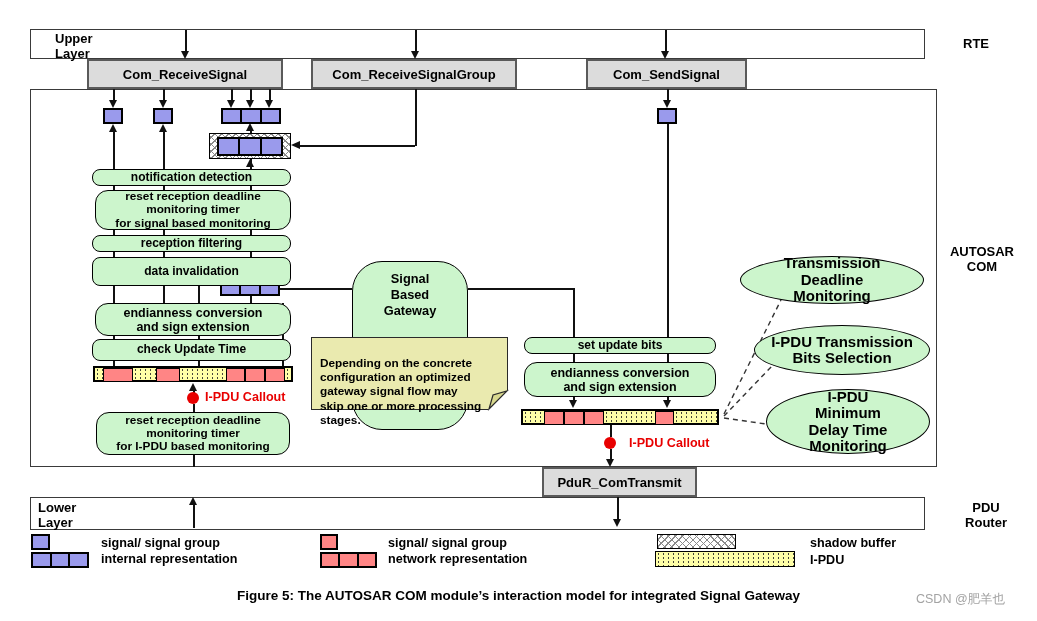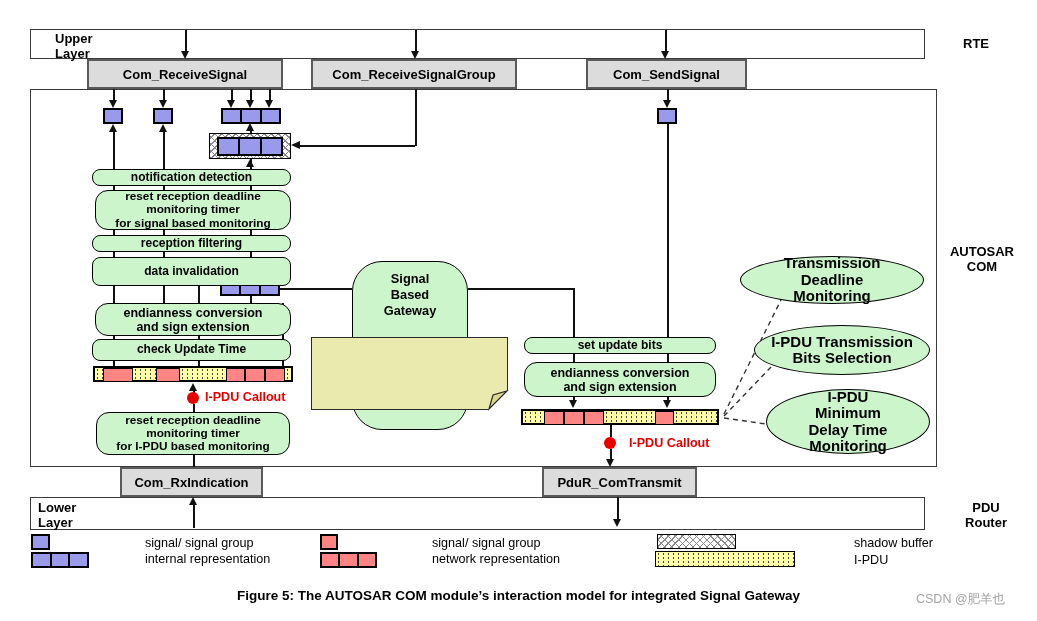--- a/index.html
+++ b/index.html
@@ -42,21 +42,21 @@
         line-height:1.2;white-space:pre-line;padding:4px 6px 0 8px;}
   
   .ln{position:absolute;background:#111;z-index:1;}
   .ar{position:absolute;width:0;height:0;border-style:solid;z-index:2;}
   .ar.down{border-width:8px 4.5px 0 4.5px;border-color:#111 transparent transparent transparent;}
   .ar.up{border-width:0 4.5px 8px 4.5px;border-color:transparent transparent #111 transparent;}
   .ar.left{border-width:4.5px 9px 4.5px 0;border-color:transparent #111 transparent transparent;}
   .dot{position:absolute;width:12px;height:12px;border-radius:50%;background:#e80000;z-index:3;}
   .callout{position:absolute;color:#e80000;font-weight:bold;font-size:12.6px;z-index:3;white-space:nowrap;}
   .lbl{position:absolute;font-weight:bold;font-size:13px;line-height:1.18;white-space:pre-line;z-index:2;}
-  .legtxt{position:absolute;font-weight:normal;font-size:12.6px;z-index:2;white-space:nowrap;margin-left:44px;}
+  .legtxt{position:absolute;font-weight:bold;font-size:12.6px;z-index:2;white-space:nowrap;}
   .caption{position:absolute;left:0;top:588px;width:1037px;text-align:center;font-weight:bold;font-size:13.5px;}
   .watermark{position:absolute;left:916px;top:591px;color:#a3a3a3;font-size:12.5px;font-weight:normal;
              font-family:"Liberation Sans","DejaVu Sans",sans-serif;}
   svg.overlay{position:absolute;left:0;top:0;z-index:1;}
 </style>
 </head>
 <body>
 
 <div id="canvas">
 
@@ -140,23 +140,20 @@
   </svg>
 
   <div class="abs api" style="left:87px;top:59px;width:196px;height:30px;">
       <span>Com_ReceiveSignal</span>
     </div>
   <div class="abs api" style="left:311px;top:59px;width:206px;height:30px;">
       <span>Com_ReceiveSignalGroup</span>
     </div>
   <div class="abs api" style="left:586px;top:59px;width:161px;height:30px;">
       <span>Com_SendSignal</span>
-    </div>
-  <div class="abs api" style="left:120px;top:467px;width:143px;height:30px;">
-      <span>Com_RxIndication</span>
     </div>
   <div class="abs api" style="left:542px;top:467px;width:155px;height:30px;">
       <span>PduR_ComTransmit</span>
     </div>
 
   <div class="abs sq" style="left:103px;top:108px;width:20px;height:16px;"></div>
   <div class="abs sq" style="left:153px;top:108px;width:20px;height:16px;"></div>
   <div class="abs bar3" style="left:221px;top:108px;width:60px;height:16px;">
       <i></i>
       <i></i>
@@ -199,20 +196,25 @@
   <div class="dot" style="left:187px;top:392px;"></div>
   <div class="callout" style="left:205px;top:390px;">I-PDU Callout</div>
   <div class="abs proc r3" style="left:96px;top:412px;width:194px;height:43px;">reset reception deadline
 monitoring timer
 for I-PDU based monitoring</div>
 
   <div class="abs gateway" style="left:352px;top:261px;width:116px;height:169px;">Signal
 Based
 Gateway</div>
   <div class="abs note" style="left:311px;top:337px;width:197px;height:73px;">
+    <span>Depending on the concrete
+configuration an optimized
+gateway signal flow may
+skip one or more processing
+stages.</span>
     <svg width="22" height="22" style="position:absolute;right:-2px;bottom:-2px;">
       <polygon points="0,22 22,0 22,22" fill="#ffffff"></polygon>
       <polygon points="2,20 20,2 6,6" fill="#d8d88f" stroke="#2a2a2a" stroke-width="1.2"></polygon>
     </svg>
   </div>
 
   <div class="abs proc" style="left:524px;top:337px;width:192px;height:17px;">set update bits</div>
   <div class="abs proc r3" style="left:524px;top:362px;width:192px;height:35px;font-size:12.5px;">endianness conversion
 and sign extension</div>
   <div class="abs ipdu" style="left:521px;top:409px;width:198px;height:16px;">

